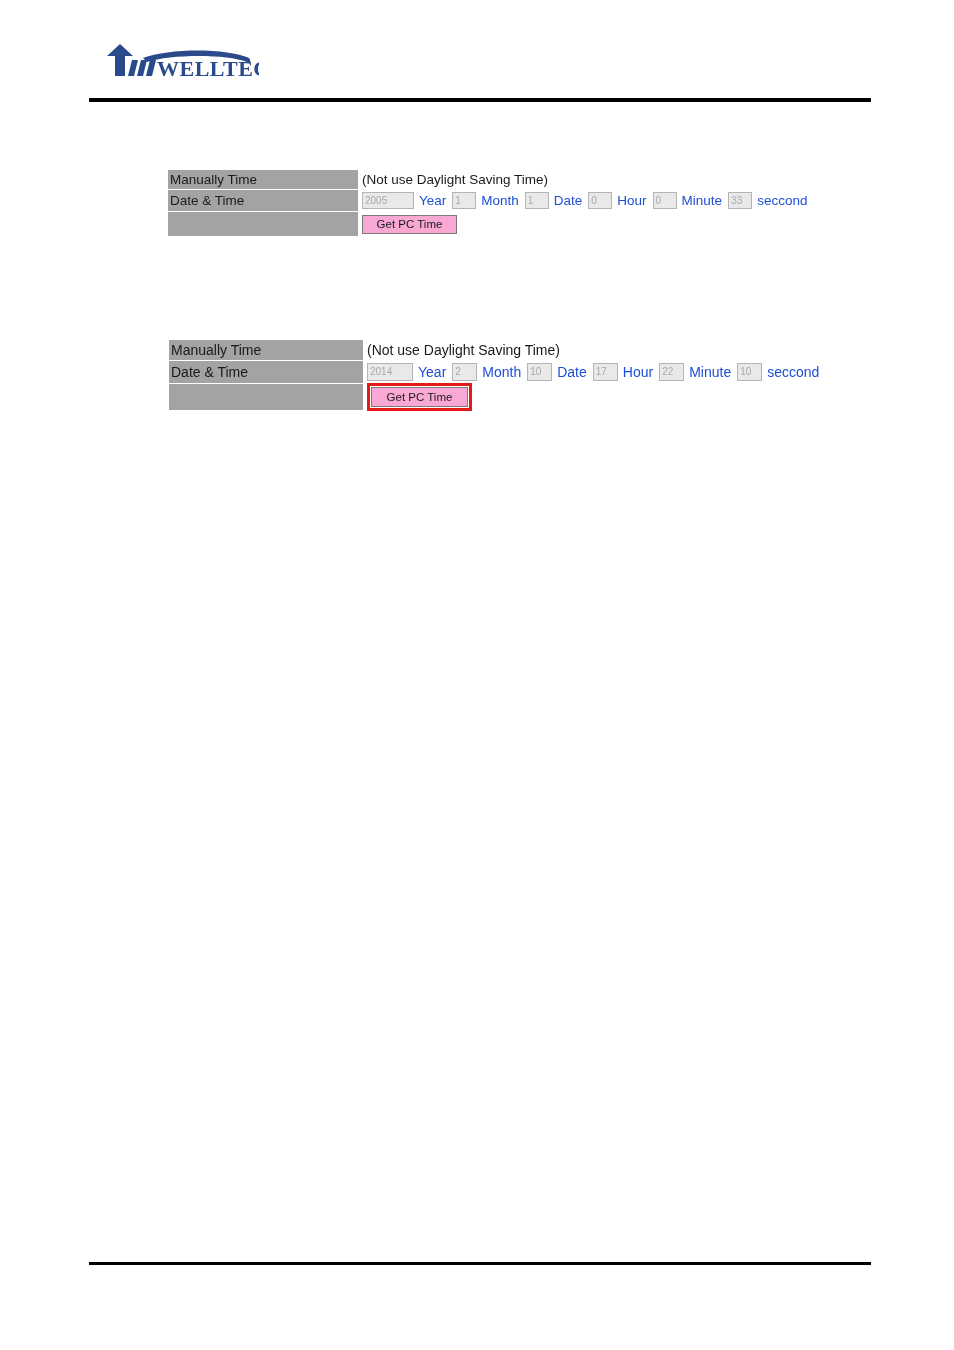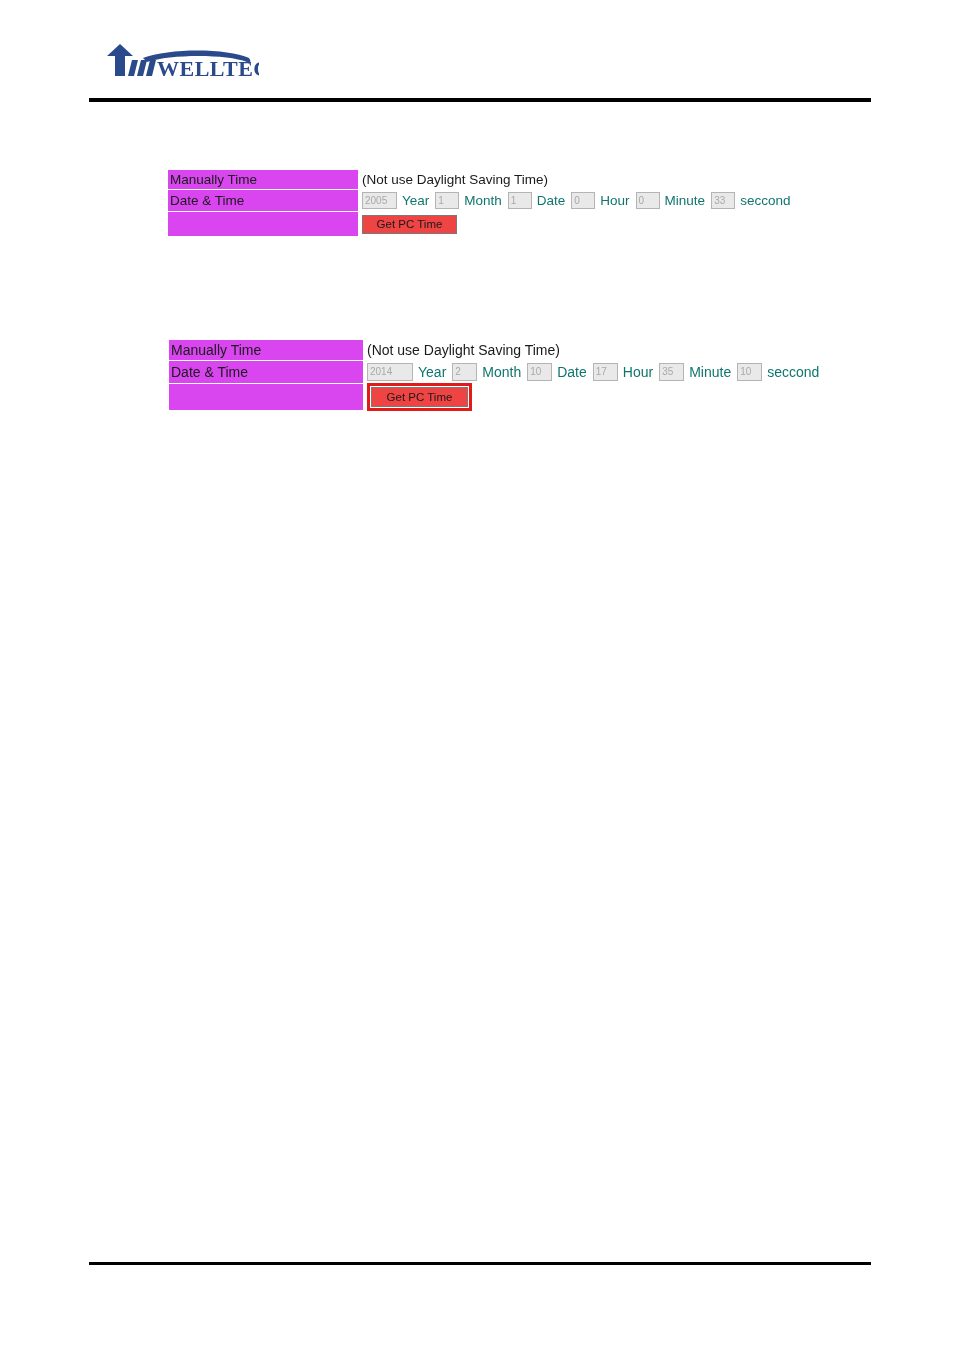--- a/index.html
+++ b/index.html
@@ -55,21 +55,21 @@
   .form-shot {
     position: absolute;
     border-collapse: collapse;
   }
   .form-shot .row {
     display: flex;
     align-items: stretch;
     margin-bottom: 1px;
   }
   .form-shot .label-cell {
-    background: #d946ef;
+    background: #a3a3a3;
     display: flex;
     align-items: center;
     box-sizing: border-box;
     color: #1a1a1a;
   }
   .form-shot .value-cell {
     display: flex;
     align-items: center;
     box-sizing: border-box;
     color: #1a1a1a;
@@ -83,25 +83,25 @@
     color: #a9a9a9;
     box-sizing: border-box;
     display: inline-flex;
     align-items: flex-start;
     justify-content: flex-start;
     overflow: hidden;
     font-family: "Liberation Sans", sans-serif;
     padding: 0 2px;
   }
   .unit {
-    color: #0f766e;
+    color: #1d4ed8;
   }
 
   .pcbtn {
-    background: #ef4444;
+    background: #f9a8d4;
     border: 1px solid #7a7a7a;
     color: #1a1a1a;
     display: inline-flex;
     align-items: center;
     justify-content: center;
     box-sizing: border-box;
     font-family: "Liberation Sans", sans-serif;
   }
   .btn-highlight {
     border: 3px solid #e31b18;
@@ -112,21 +112,21 @@
   }
 
   
   #shot-1 { left: 168px; top: 170px; }
   #shot-1 .label-cell { width: 190px; height: 19px; padding-left: 2px; font-size: 13.5px; }
   #shot-1 .value-cell { height: 19px; padding-left: 4px; font-size: 13.5px; }
   #shot-1 .row.r2 .label-cell,
   #shot-1 .row.r2 .value-cell { height: 21px; }
   #shot-1 .row.r3 .label-cell,
   #shot-1 .row.r3 .value-cell { height: 24px; }
-  #shot-1 .tinput { height: 17px; width: 35px; font-size: 10px; line-height: 15px; }
+  #shot-1 .tinput { height: 17px; width: 52px; font-size: 10px; line-height: 15px; }
   #shot-1 .tinput.narrow { width: 24px; }
   #shot-1 .unit { padding: 0 6px 0 5px; font-size: 13.5px; }
   #shot-1 .pcbtn { height: 19px; width: 95px; font-size: 11.5px; }
 
   
   #shot-2 { left: 169px; top: 340px; }
   #shot-2 .label-cell { width: 194px; height: 20px; padding-left: 2px; font-size: 14px; }
   #shot-2 .value-cell { height: 20px; padding-left: 4px; font-size: 14px; }
   #shot-2 .row.r2 .label-cell,
   #shot-2 .row.r2 .value-cell { height: 22px; }
@@ -204,21 +204,21 @@
     <div class="label-cell">Date &amp; Time</div>
     <div class="value-cell">
       <span class="tinput">2014</span>
       <span class="unit">Year</span>
       <span class="tinput narrow">2</span>
       <span class="unit">Month</span>
       <span class="tinput narrow">10</span>
       <span class="unit">Date</span>
       <span class="tinput narrow">17</span>
       <span class="unit">Hour</span>
-      <span class="tinput narrow">35</span>
+      <span class="tinput narrow">22</span>
       <span class="unit">Minute</span>
       <span class="tinput narrow">10</span>
       <span class="unit">seccond</span>
     </div>
   </div>
 
   <div class="row r3">
     <div class="label-cell"></div>
     <div class="value-cell">
       <span class="btn-highlight">

